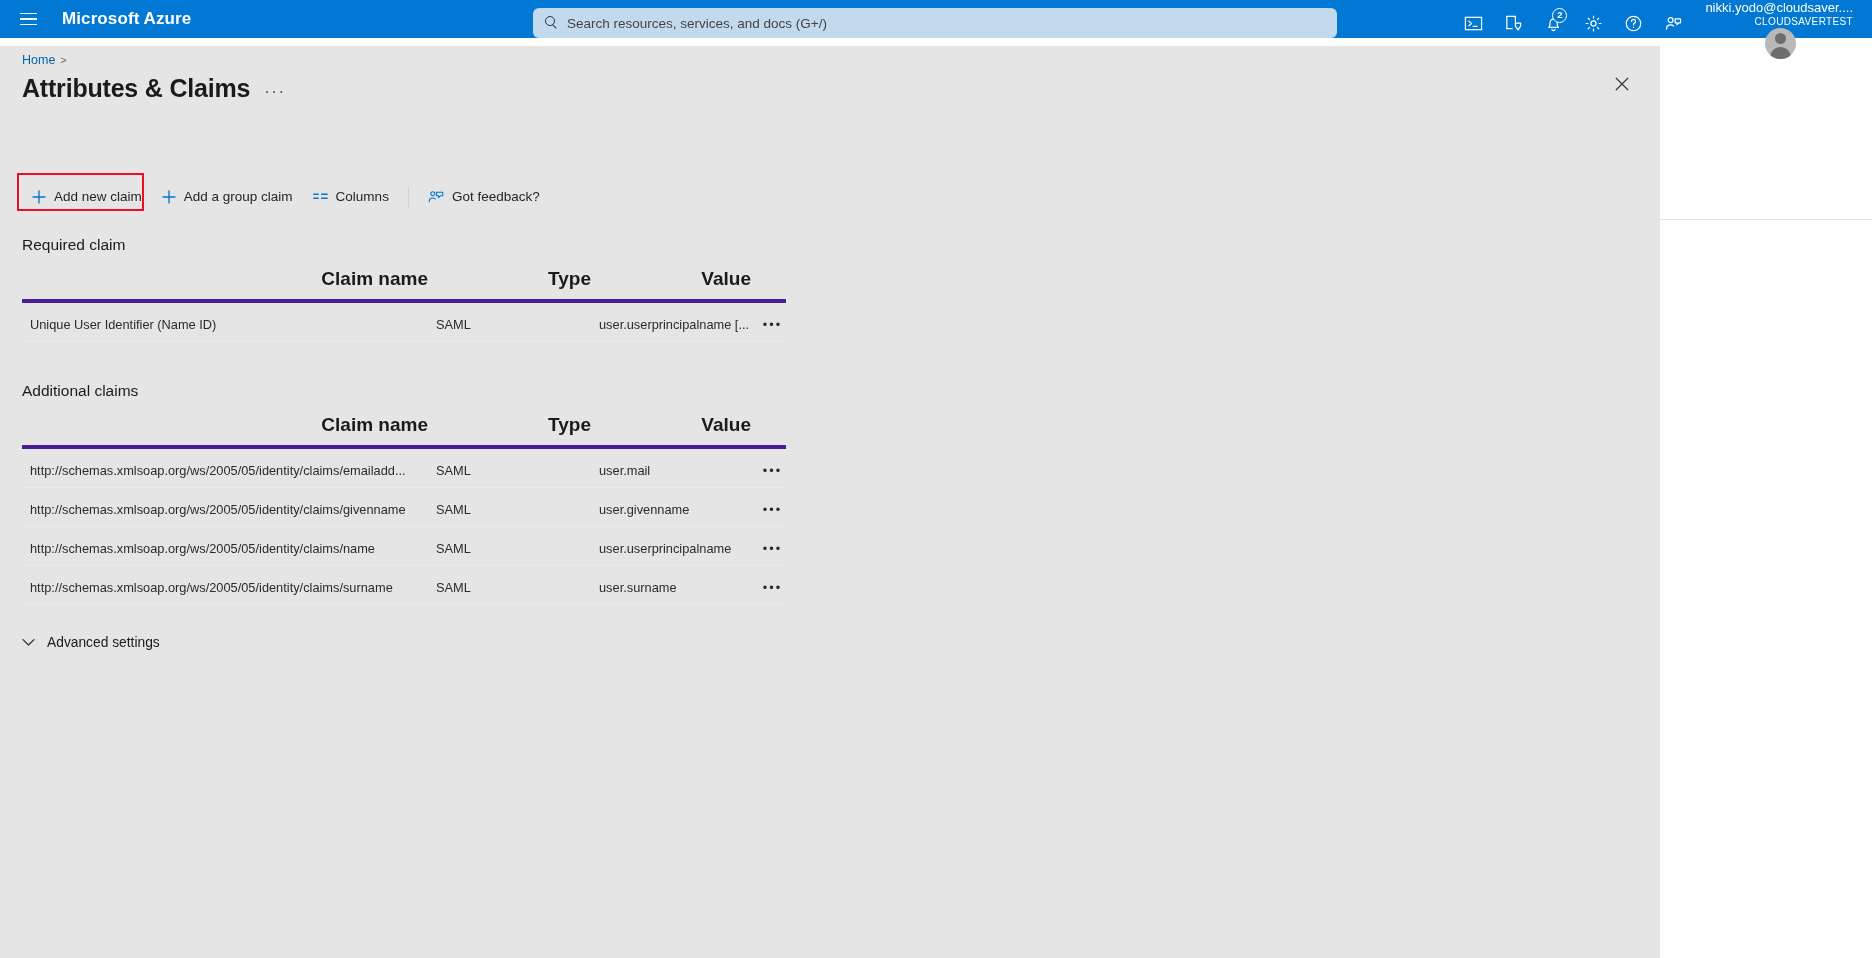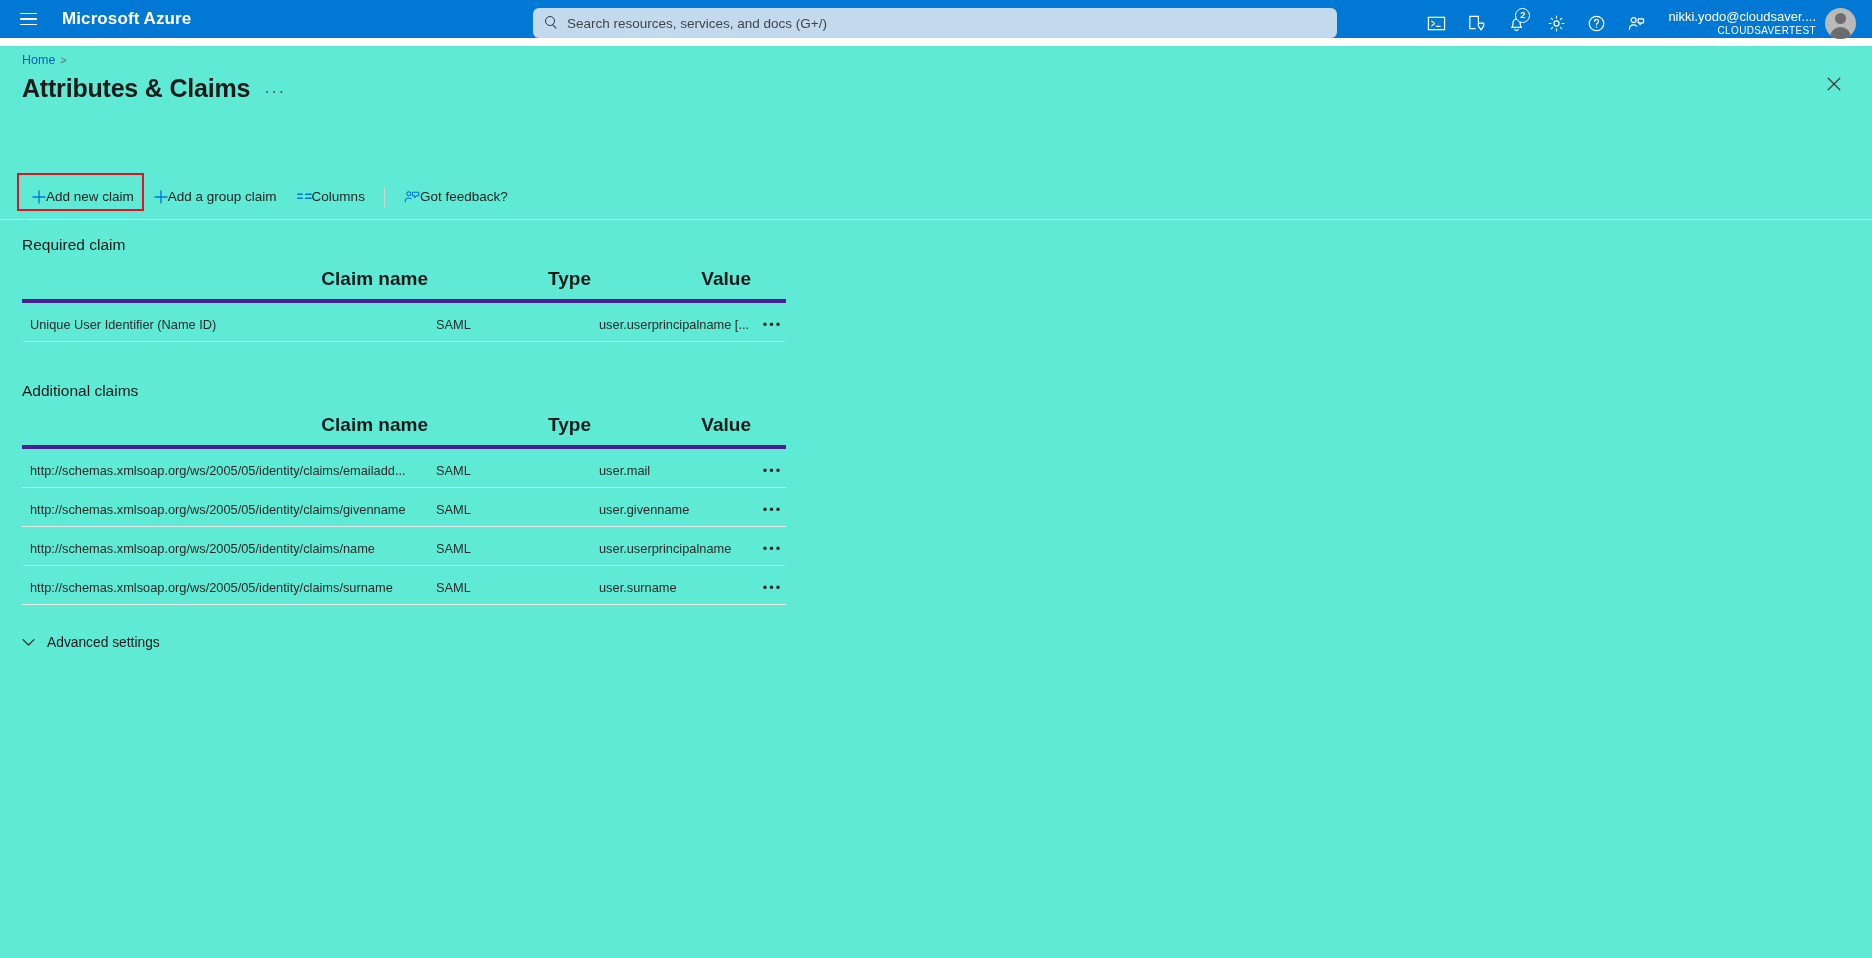--- a/index.html
+++ b/index.html
@@ -120,20 +120,21 @@
     line-height: 12px;
     text-align: center;
     font-weight: 600;
   }
   .user-block {
     display: flex;
     align-items: center;
     padding: 0 10px 0 12px;
     height: 46px;
     cursor: pointer;
+    flex-direction: column;
   }
   .user-text { text-align: right; margin-right: 9px; }
   .user-name {
     color: #ffffff;
     font-size: 13px;
     line-height: 15px;
     white-space: nowrap;
   }
   .user-tenant {
     color: #ffffff;
@@ -165,23 +166,23 @@
     width: 21px; height: 13px;
     border-radius: 11px 11px 0 0;
     background: #6d6d6d;
     left: 5px; top: 19px;
   }
 
   
   .blade {
     position: absolute;
     top: 46px; left: 0;
-    width: 1872px;
+    width: 1660px;
     height: 912px;
-    background: #5eead4;
+    background: #e5e5e5;
   }
   .breadcrumb {
     position: absolute;
     left: 22px; top: 7px;
     font-size: 12.5px;
     display: flex;
     align-items: center;
     gap: 5px;
   }
   .breadcrumb a {
@@ -227,20 +228,21 @@
     width: 1872px;
     height: 46px;
     display: flex;
     align-items: center;
     padding-left: 22px;
     border-bottom: 1px solid #e4e4e4;
   }
   .cmd {
     display: flex;
     align-items: center;
+    gap: 8px;
     height: 32px;
     padding: 0 10px;
     cursor: pointer;
     font-size: 13.5px;
     color: #252525;
     white-space: nowrap;
     justify-content: center;
   }
   .cmd .cmd-ico { color: #0078d4; display: flex; align-items: center; }
   .cmd-sep {

